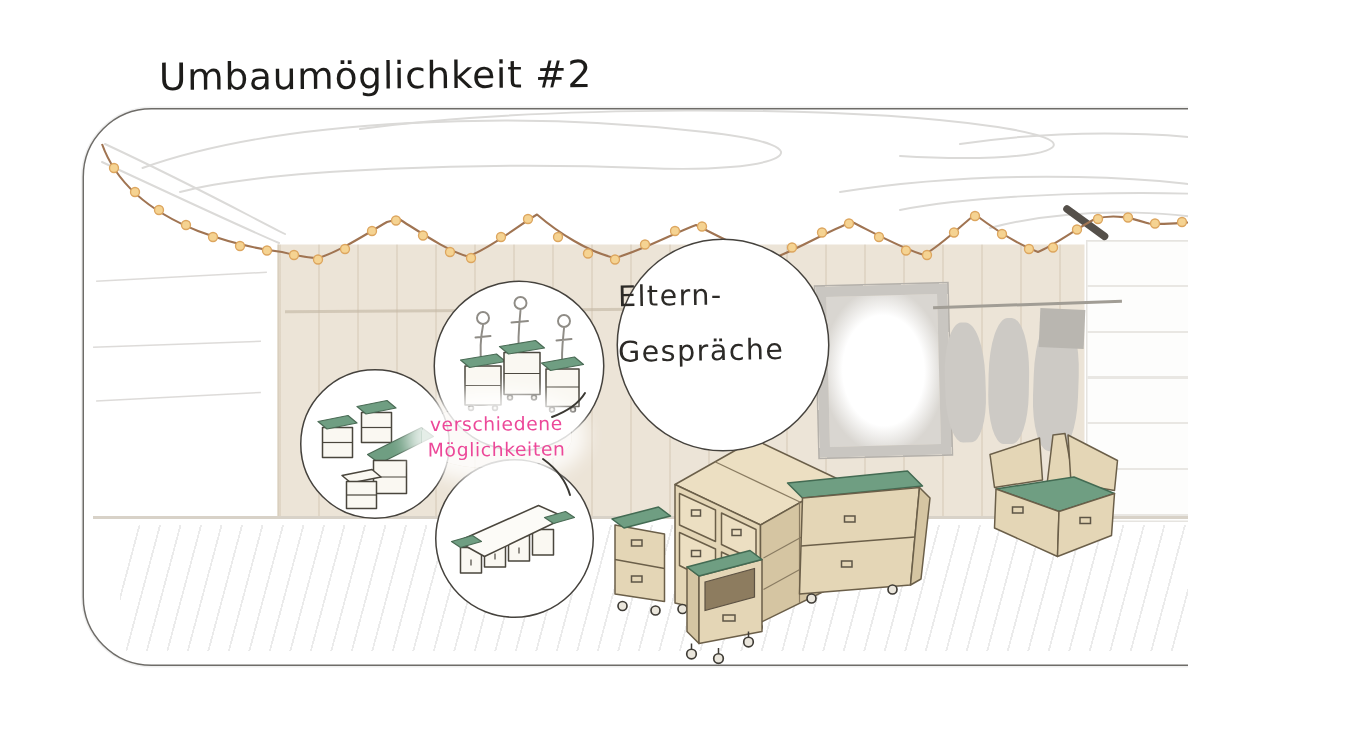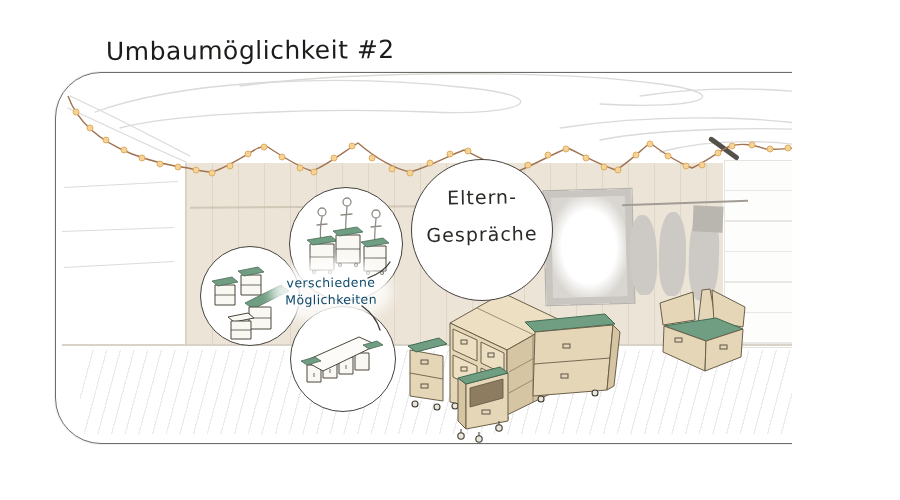--- a/index.html
+++ b/index.html
@@ -35,31 +35,31 @@
   .coat-rail{left:622px;top:202px;width:126px;height:1.6px;background:#a19d95;transform:rotate(-2deg);z-index:2;}
   .coat{width:27px;height:80px;background:var(--coat_gray,#cdcac5);border-radius:45% 45% 40% 40%;z-index:2;}
   .wall-box{left:693px;top:206px;width:30px;height:26px;background:#b9b6b0;transform:rotate(2.5deg);z-index:2;}
 
   
   .floor-hatch{left:80px;top:350px;width:762px;height:84px;z-index:1;opacity:.5;
     background:repeating-linear-gradient(105deg,rgba(0,0,0,0) 0 12px,rgba(150,150,150,.38) 12px 13.2px);}
 
   
   .bubble{border-radius:50%;background:#fff;border:1.6px solid #45423d;z-index:5;}
-  .bubble-main{left:411px;top:159px;width:140px;height:140px;border-width:1.8px;text-align:center;}
+  .bubble-main{left:411px;top:159px;width:140px;height:140px;border-width:1.8px;text-align:left;}
   .bubble-main .l1{margin-top:26px;font-size:19px;letter-spacing:1px;transform:rotate(-1deg);}
   .bubble-main .l2{margin-top:15px;font-size:19px;letter-spacing:1px;transform:rotate(-1deg);}
   .bubble-top{left:289px;top:187px;width:112px;height:112px;}
   .bubble-left{left:200px;top:246px;width:98px;height:98px;}
   .bubble-bottom{left:290px;top:306px;width:104px;height:104px;}
 
   .options-label{left:281px;top:270px;width:96px;z-index:6;text-align:center;
     background:rgba(255,255,255,.82);border-radius:45%;padding:4px 2px;
     box-shadow:0 0 12px 10px rgba(255,255,255,.82);
-    font-size:12.5px;line-height:17px;letter-spacing:.4px;color:#0c4a6e;transform:rotate(-.5deg);}
+    font-size:12.5px;line-height:17px;letter-spacing:.4px;color:#ec4899;transform:rotate(-.5deg);}
 
   
   svg{position:absolute;overflow:visible;}
   .sketchline{stroke:#dbdad8;stroke-width:1.3;fill:none;stroke-linecap:round;}
   .wire{stroke:var(--wire,#a07452);stroke-width:1.4;fill:none;stroke-linejoin:round;}
   .bulb{fill:var(--bulb,#f5d392);stroke:var(--bulb_stroke,#dda65f);stroke-width:.9;}
   .f-tan{fill:var(--furniture_tan,#e4d6b6);stroke:#6b5f49;stroke-width:1;stroke-linejoin:round;}
   .f-tan-light{fill:#ecdfc2;stroke:#6b5f49;stroke-width:1;stroke-linejoin:round;}
   .f-tan-dark{fill:#d5c5a2;stroke:#6b5f49;stroke-width:1;stroke-linejoin:round;}
   .f-green{fill:var(--accent_green,#6f9e82);stroke:#436b53;stroke-width:1;stroke-linejoin:round;}

